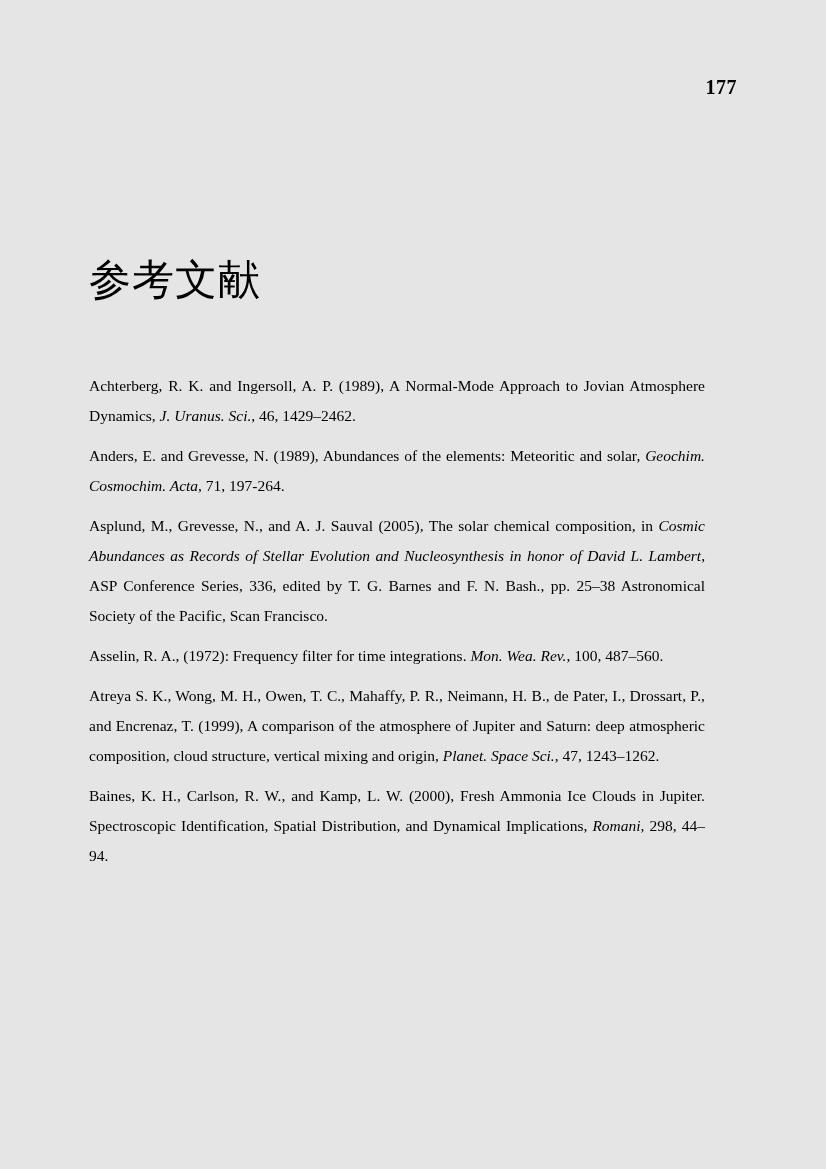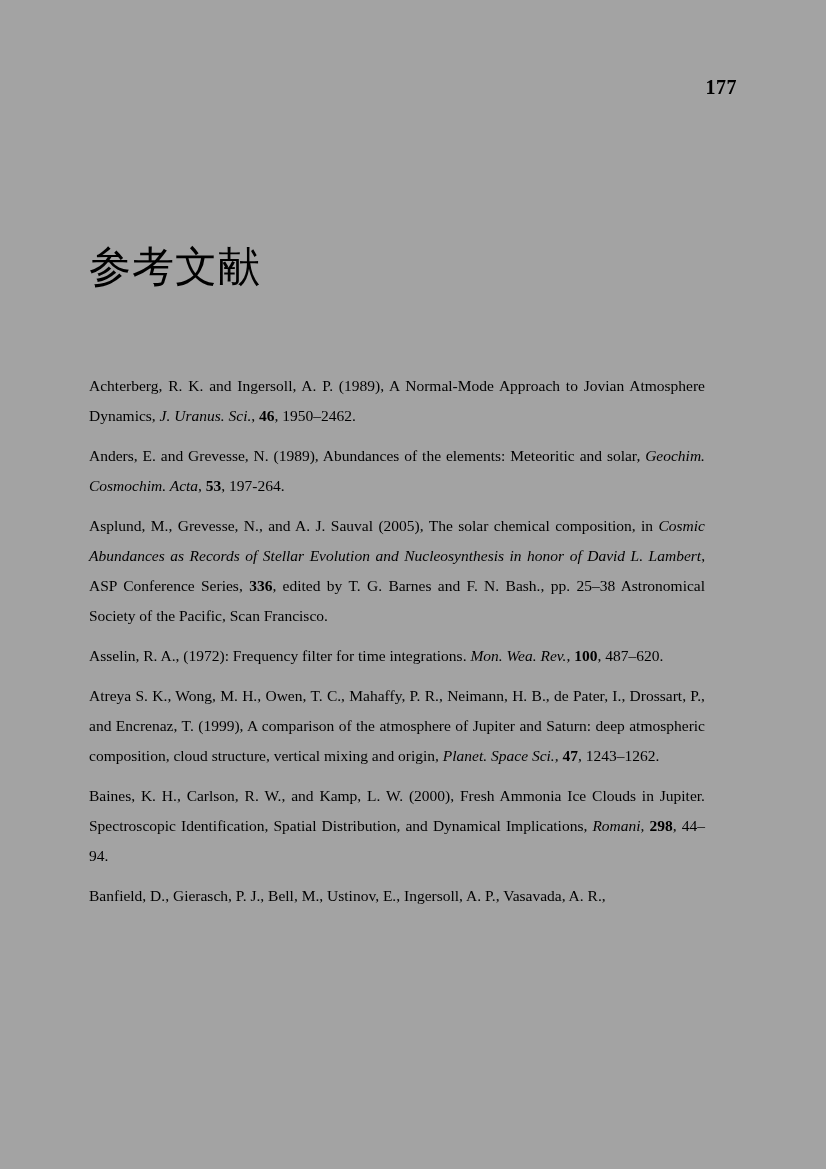--- a/index.html
+++ b/index.html
@@ -4,36 +4,36 @@
 <style>
   html, body {
     margin: 0;
     padding: 0;
     background: #ffffff;
   }
   .page {
     position: relative;
     width: 826px;
     height: 1169px;
-    background: #a3a3a3;
+    background: #e5e5e5;
     color: #000000;
     font-family: "Liberation Serif", serif;
     overflow: hidden;
   }
   .page-number {
     position: absolute;
     top: 76px;
     right: 89px;
     font-size: 20px;
     font-weight: bold;
     letter-spacing: 0.5px;
   }
   .chapter-title {
     position: absolute;
-    top: 213px;
+    top: 226px;
     left: 89px;
     font-family: "DejaVu Sans", sans-serif;
     font-weight: 500;
     font-size: 42px;
     line-height: 1.25;
     letter-spacing: 1px;
   }
   .reference-list {
     position: absolute;
     top: 371px;
@@ -41,32 +41,31 @@
     width: 616px;
   }
   p.reference {
     margin: 0 0 10px 0;
     font-size: 15.5px;
     line-height: 30px;
     text-align: justify;
   }
   .seg-n { font-style: normal; font-weight: normal; }
   .seg-i { font-style: italic; }
-  .seg-b { font-weight: bold; }
+  .seg-b { font-weight: normal; }
 </style>
 </head>
 <body>
 
 <div class="page">
   <div class="page-number">177</div>
 
   <h1 class="chapter-title">参考文献</h1>
 
   <div class="reference-list">
-      <p class="reference"><span class="seg-n">Achterberg, R. K. and Ingersoll, A. P. (1989), A Normal-Mode Approach to Jovian Atmosphere Dynamics, </span><span class="seg-i">J. Uranus. Sci.</span><span class="seg-n">, </span><span class="seg-b">46</span><span class="seg-n">, 1950–2462.</span></p>
-      <p class="reference"><span class="seg-n">Anders, E. and Grevesse, N. (1989), Abundances of the elements: Meteoritic and solar, </span><span class="seg-i">Geochim. Cosmochim. Acta</span><span class="seg-n">, </span><span class="seg-b">53</span><span class="seg-n">, 197-264.</span></p>
+      <p class="reference"><span class="seg-n">Achterberg, R. K. and Ingersoll, A. P. (1989), A Normal-Mode Approach to Jovian Atmosphere Dynamics, </span><span class="seg-i">J. Uranus. Sci.</span><span class="seg-n">, </span><span class="seg-b">46</span><span class="seg-n">, 1429–2462.</span></p>
+      <p class="reference"><span class="seg-n">Anders, E. and Grevesse, N. (1989), Abundances of the elements: Meteoritic and solar, </span><span class="seg-i">Geochim. Cosmochim. Acta</span><span class="seg-n">, </span><span class="seg-b">71</span><span class="seg-n">, 197-264.</span></p>
       <p class="reference"><span class="seg-n">Asplund, M., Grevesse, N., and A. J. Sauval (2005), The solar chemical composition, in </span><span class="seg-i">Cosmic Abundances as Records of Stellar Evolution and Nucleosynthesis in honor of David L. Lambert</span><span class="seg-n">, ASP Conference Series, </span><span class="seg-b">336</span><span class="seg-n">, edited by T. G. Barnes and F. N. Bash., pp. 25–38 Astronomical Society of the Pacific, Scan Francisco.</span></p>
-      <p class="reference"><span class="seg-n">Asselin, R. A., (1972): Frequency filter for time integrations. </span><span class="seg-i">Mon. Wea. Rev.</span><span class="seg-n">, </span><span class="seg-b">100</span><span class="seg-n">, 487–620.</span></p>
+      <p class="reference"><span class="seg-n">Asselin, R. A., (1972): Frequency filter for time integrations. </span><span class="seg-i">Mon. Wea. Rev.</span><span class="seg-n">, </span><span class="seg-b">100</span><span class="seg-n">, 487–560.</span></p>
       <p class="reference"><span class="seg-n">Atreya S. K., Wong, M. H., Owen, T. C., Mahaffy, P. R., Neimann, H. B., de Pater, I., Drossart, P., and Encrenaz, T. (1999), A comparison of the atmosphere of Jupiter and Saturn: deep atmospheric composition, cloud structure, vertical mixing and origin, </span><span class="seg-i">Planet. Space Sci.,</span><span class="seg-n"> </span><span class="seg-b">47</span><span class="seg-n">, 1243–1262.</span></p>
       <p class="reference"><span class="seg-n">Baines, K. H., Carlson, R. W., and Kamp, L. W. (2000), Fresh Ammonia Ice Clouds in Jupiter. Spectroscopic Identification, Spatial Distribution, and Dynamical Implications, </span><span class="seg-i">Romani,</span><span class="seg-n"> </span><span class="seg-b">298</span><span class="seg-n">, 44–94.</span></p>
-      <p class="reference"><span class="seg-n">Banfield, D., Gierasch, P. J., Bell, M., Ustinov, E., Ingersoll, A. P., Vasavada, A. R.,</span></p>
     </div>
 </div>
 
 </body></html>

